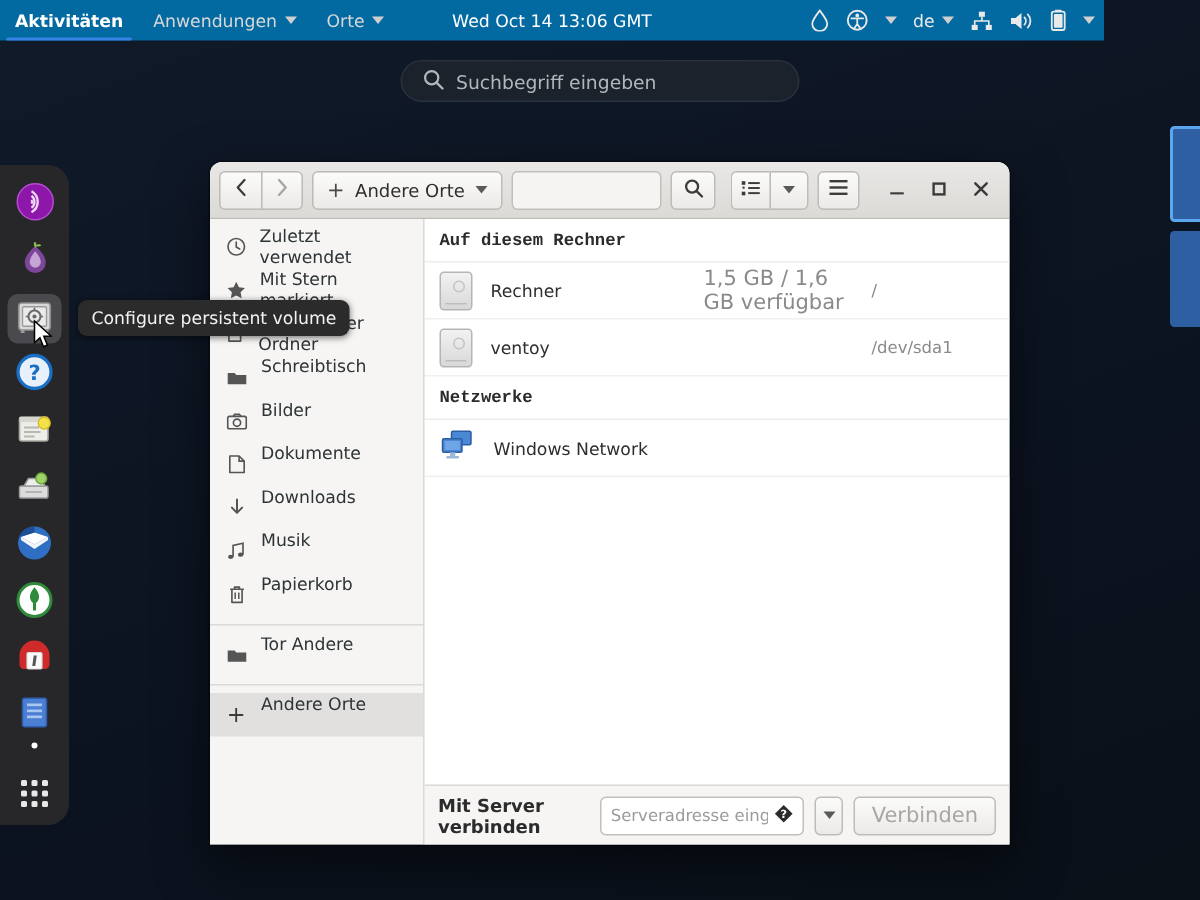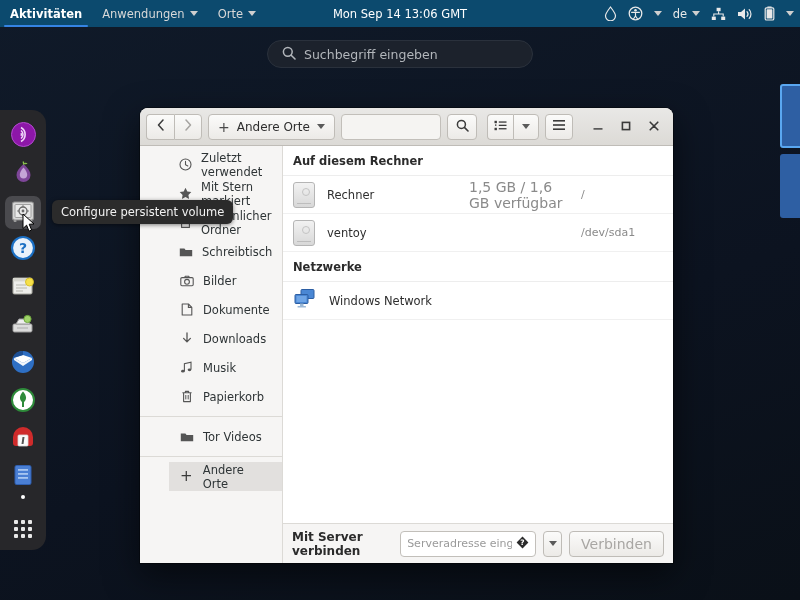--- a/index.html
+++ b/index.html
@@ -12,22 +12,22 @@
   #screen { position: relative; width: 800px; height: 600px; background: #101828; }
 
   
   .desktop-bg {
     position: absolute; inset: 0;
     background: linear-gradient(160deg, #101a29 0%, #0c1320 60%, #0a1018 100%);
   }
 
   
   .topbar {
-    position: absolute; top: 0; left: 0; width: 800px; height: 27px;
-    background: #0c4a6e; color: #e6e6e6;
+    position: absolute; top: 0; left: 0; width: 736px; height: 27px;
+    background: #0369a1; color: #e6e6e6;
     display: flex; align-items: center;
     font-size: 11.5px;
     z-index: 50;
   }
   .topbar-left { display: flex; align-items: center; height: 27px; }
   .activities {
     position: relative;
     padding: 0 10px; height: 27px; display: flex; align-items: center;
     color: #ffffff; font-weight: bold;
   }
@@ -165,34 +165,35 @@
   
   .sidebar {
     width: 143px; flex: 0 0 143px;
     background: #f6f5f4;
     border-right: 1px solid #dcdad6;
     padding-top: 4px;
     display: flex; flex-direction: column;
     position: relative;
   }
   .side-item {
-    height: 29px; display: flex; align-items: center; gap: 9px;
-    padding: 0 10px; font-size: 11.5px; color: #2e3436; margin-left: 29px;
+    height: 29px; display: flex; gap: 9px;
+    padding: 0 10px; font-size: 11.5px; color: #2e3436;
   }
   .side-item .ico { width: 15px; display: flex; align-items: center; justify-content: center; color: #555; }
   .side-item.sel { background: #e2e0de; }
   .side-sep { height: 1px; background: #dcdad6; margin: 5px 0; }
   .side-bottom { margin-top: auto; }
 
   
   .content { flex: 1; background: #ffffff; display: flex; flex-direction: column; min-width: 0; }
   .sec-head {
     font-size: 11.5px; font-weight: bold; color: #2b2b2b;
     padding: 8px 10px 7px 10px;
     border-bottom: 1px solid #ededed;
+    font-family: Liberation Mono, monospace;
   }
   .row {
     height: 38px; display: flex; align-items: center;
     padding: 0 10px; gap: 12px;
     border-bottom: 1px solid #f0f0f0;
     font-size: 11.5px; color: #2e2e2e;
   }
   .row .name { width: 130px; }
   .row .meta { flex: 1; color: #8a8a8a; font-size: 14px; }
   .row .mount { color: #8a8a8a; font-size: 11px; width: 82px; text-align: left; }
@@ -244,21 +245,21 @@
         <span>Anwendungen</span>
         <span class="caret"></span>
       </div>
       <div class="tb-item">
         <span>Orte</span>
         <span class="caret"></span>
       </div>
     </div>
 
     <div class="topbar-clock">
-      <span>Mon Sep 14  13:06 GMT</span>
+      <span>Wed Oct 14  13:06 GMT</span>
     </div>
 
     <div class="topbar-right">
       <span class="sysicon">
         <svg width="13" height="15" viewBox="0 0 13 15">
             <path d="M6.5 1 C3.5 5, 1.5 7.5, 1.5 9.8 A5 5 0 0 0 11.5 9.8 C11.5 7.5, 9.5 5, 6.5 1 Z" fill="none" stroke="#e9e9e9" stroke-width="1.2"></path>
           </svg>
       </span>
       <span class="sysicon">
         <svg width="15" height="15" viewBox="0 0 15 15">
@@ -625,21 +626,21 @@
         </div>
 
         <div class="side-sep"></div>
 
         <div class="side-item">
           <span class="ico">
             <svg width="14" height="12" viewBox="0 0 14 12">
                 <path d="M0.8 2.6 H5.4 L6.6 4 H13.2 V10.2 H0.8 Z" fill="#555"></path>
               </svg>
           </span>
-          <span>Tor Videos</span>
+          <span>Tor Andere</span>
         </div>
 
         <div class="side-sep"></div>
 
         <div class="side-item sel">
           <span class="ico" style="font-size:15px;color:#3a3a3a;line-height:1;">+</span>
           <span>Andere Orte</span>
         </div>
 
         <div class="side-bottom"></div>

